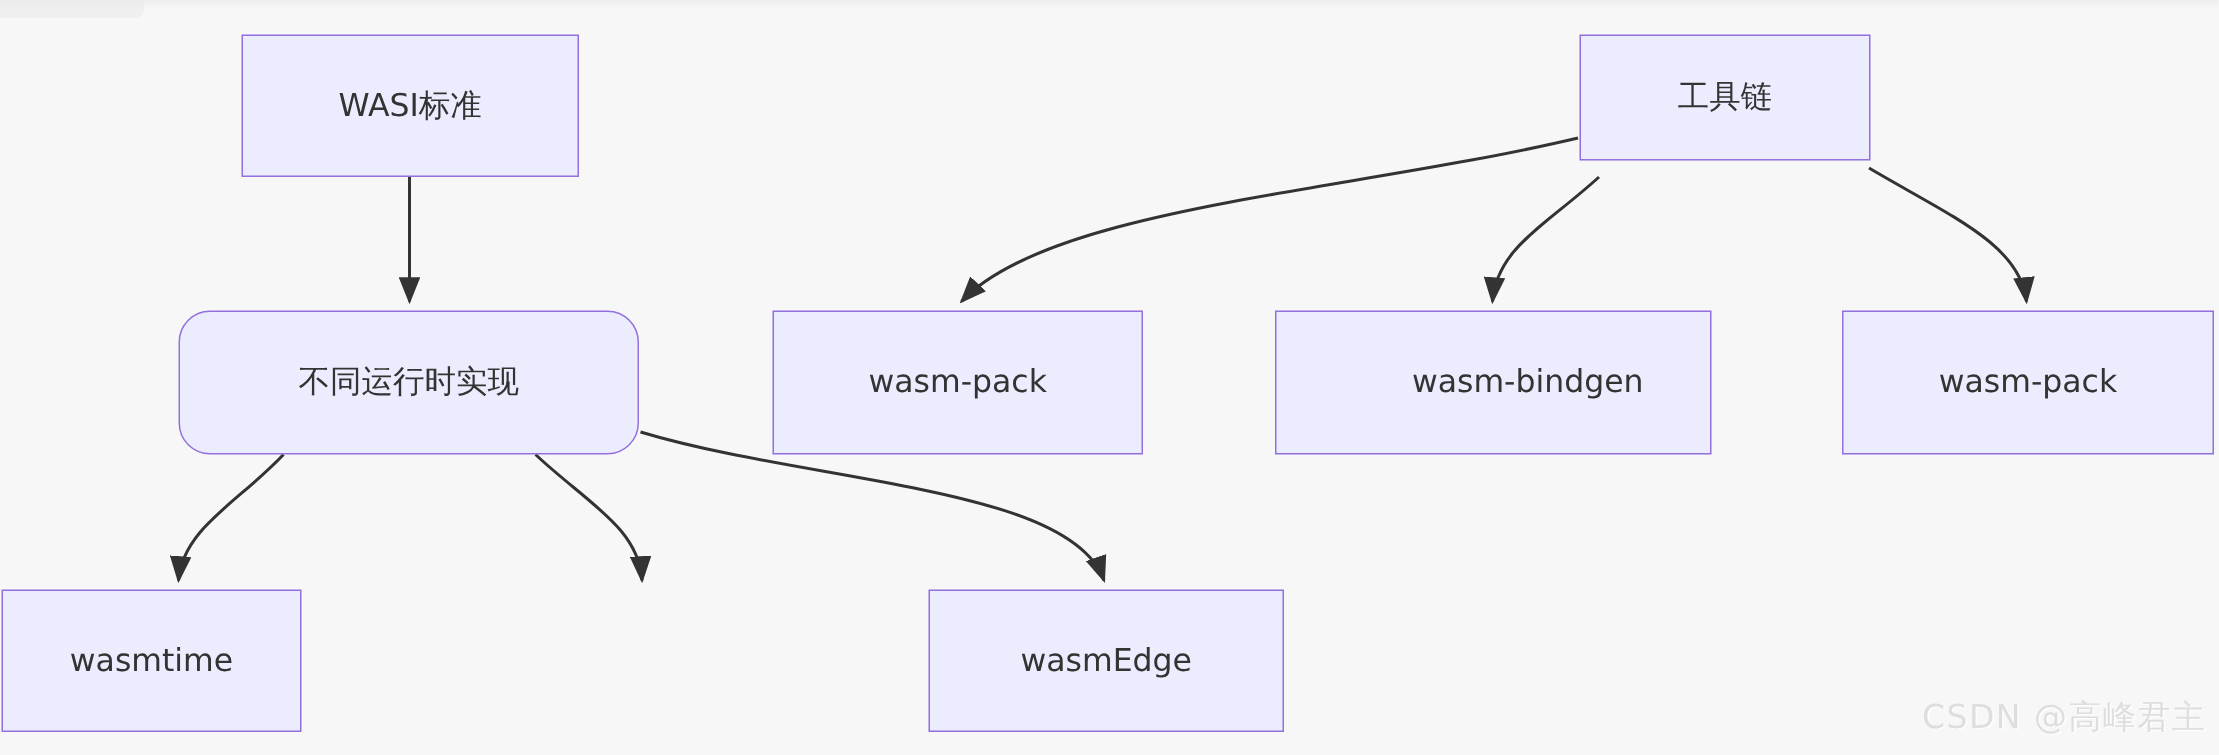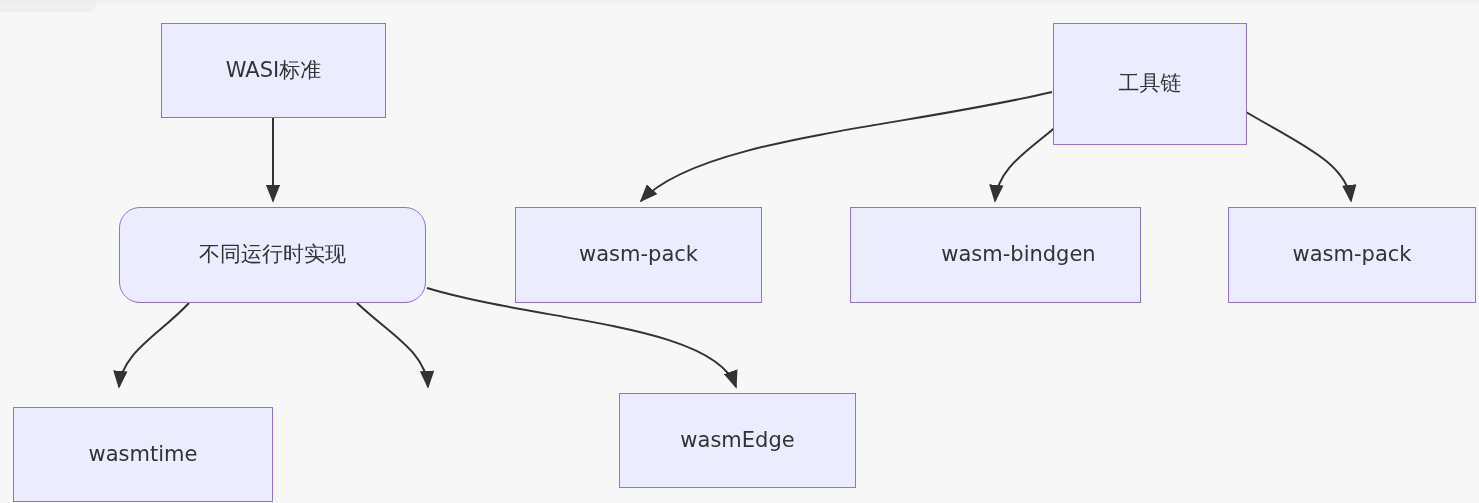--- a/index.html
+++ b/index.html
@@ -53,37 +53,38 @@
     </defs>
   <path d="M273,118 L273,201" class="edge" marker-end="url(#arrow)"></path>
       <path d="M1052,92 C900,128 700,138 641,201" class="edge" marker-end="url(#arrow)"></path>
       <path d="M1066,118 C1031,150 998,165 995,201" class="edge" marker-end="url(#arrow)"></path>
       <path d="M1246,112 C1300,144 1347,163 1351,201" class="edge" marker-end="url(#arrow)"></path>
       <path d="M189,303 C159,335 122,352 119,387" class="edge" marker-end="url(#arrow)"></path>
       <path d="M357,303 C391,335 426,352 428,387" class="edge" marker-end="url(#arrow)"></path>
       <path d="M427,288 C540,322 714,324 736,387" class="edge" marker-end="url(#arrow)"></path>
     </svg>
 
+  <div class="watermark">CSDN @高峰君主</div>
 <div class="node" style="left: 161px; top: 23px; width: 225px; height: 95px;">
       <span>WASI标准</span>
     </div>
-    <div class="node" style="left: 1053px; top: 23px; width: 194px; height: 122px;">
+    <div class="node" style="left: 1053px; top: 23px; width: 194px; height: 84px;">
       <span>工具链</span>
     </div>
     <div class="node" style="left: 119px; top: 207px; width: 307px; height: 96px; border-radius: 21px;">
       <span>不同运行时实现</span>
     </div>
     <div class="node" style="left: 515px; top: 207px; width: 247px; height: 96px;">
       <span>wasm-pack</span>
     </div>
     <div class="node" style="left: 850px; top: 207px; width: 291px; height: 96px; padding-left: 46px;">
       <span>wasm-bindgen</span>
     </div>
     <div class="node" style="left: 1228px; top: 207px; width: 248px; height: 96px;">
       <span>wasm-pack</span>
     </div>
-    <div class="node" style="left: 1px; top: 407px; width: 260px; height: 95px; margin-left: 12px;">
+    <div class="node" style="left: 1px; top: 393px; width: 200px; height: 95px;">
       <span>wasmtime</span>
     </div>
     <div class="node" style="left: 619px; top: 393px; width: 237px; height: 95px;">
       <span>wasmEdge</span>
     </div>
   </div>
 
 </body></html>

